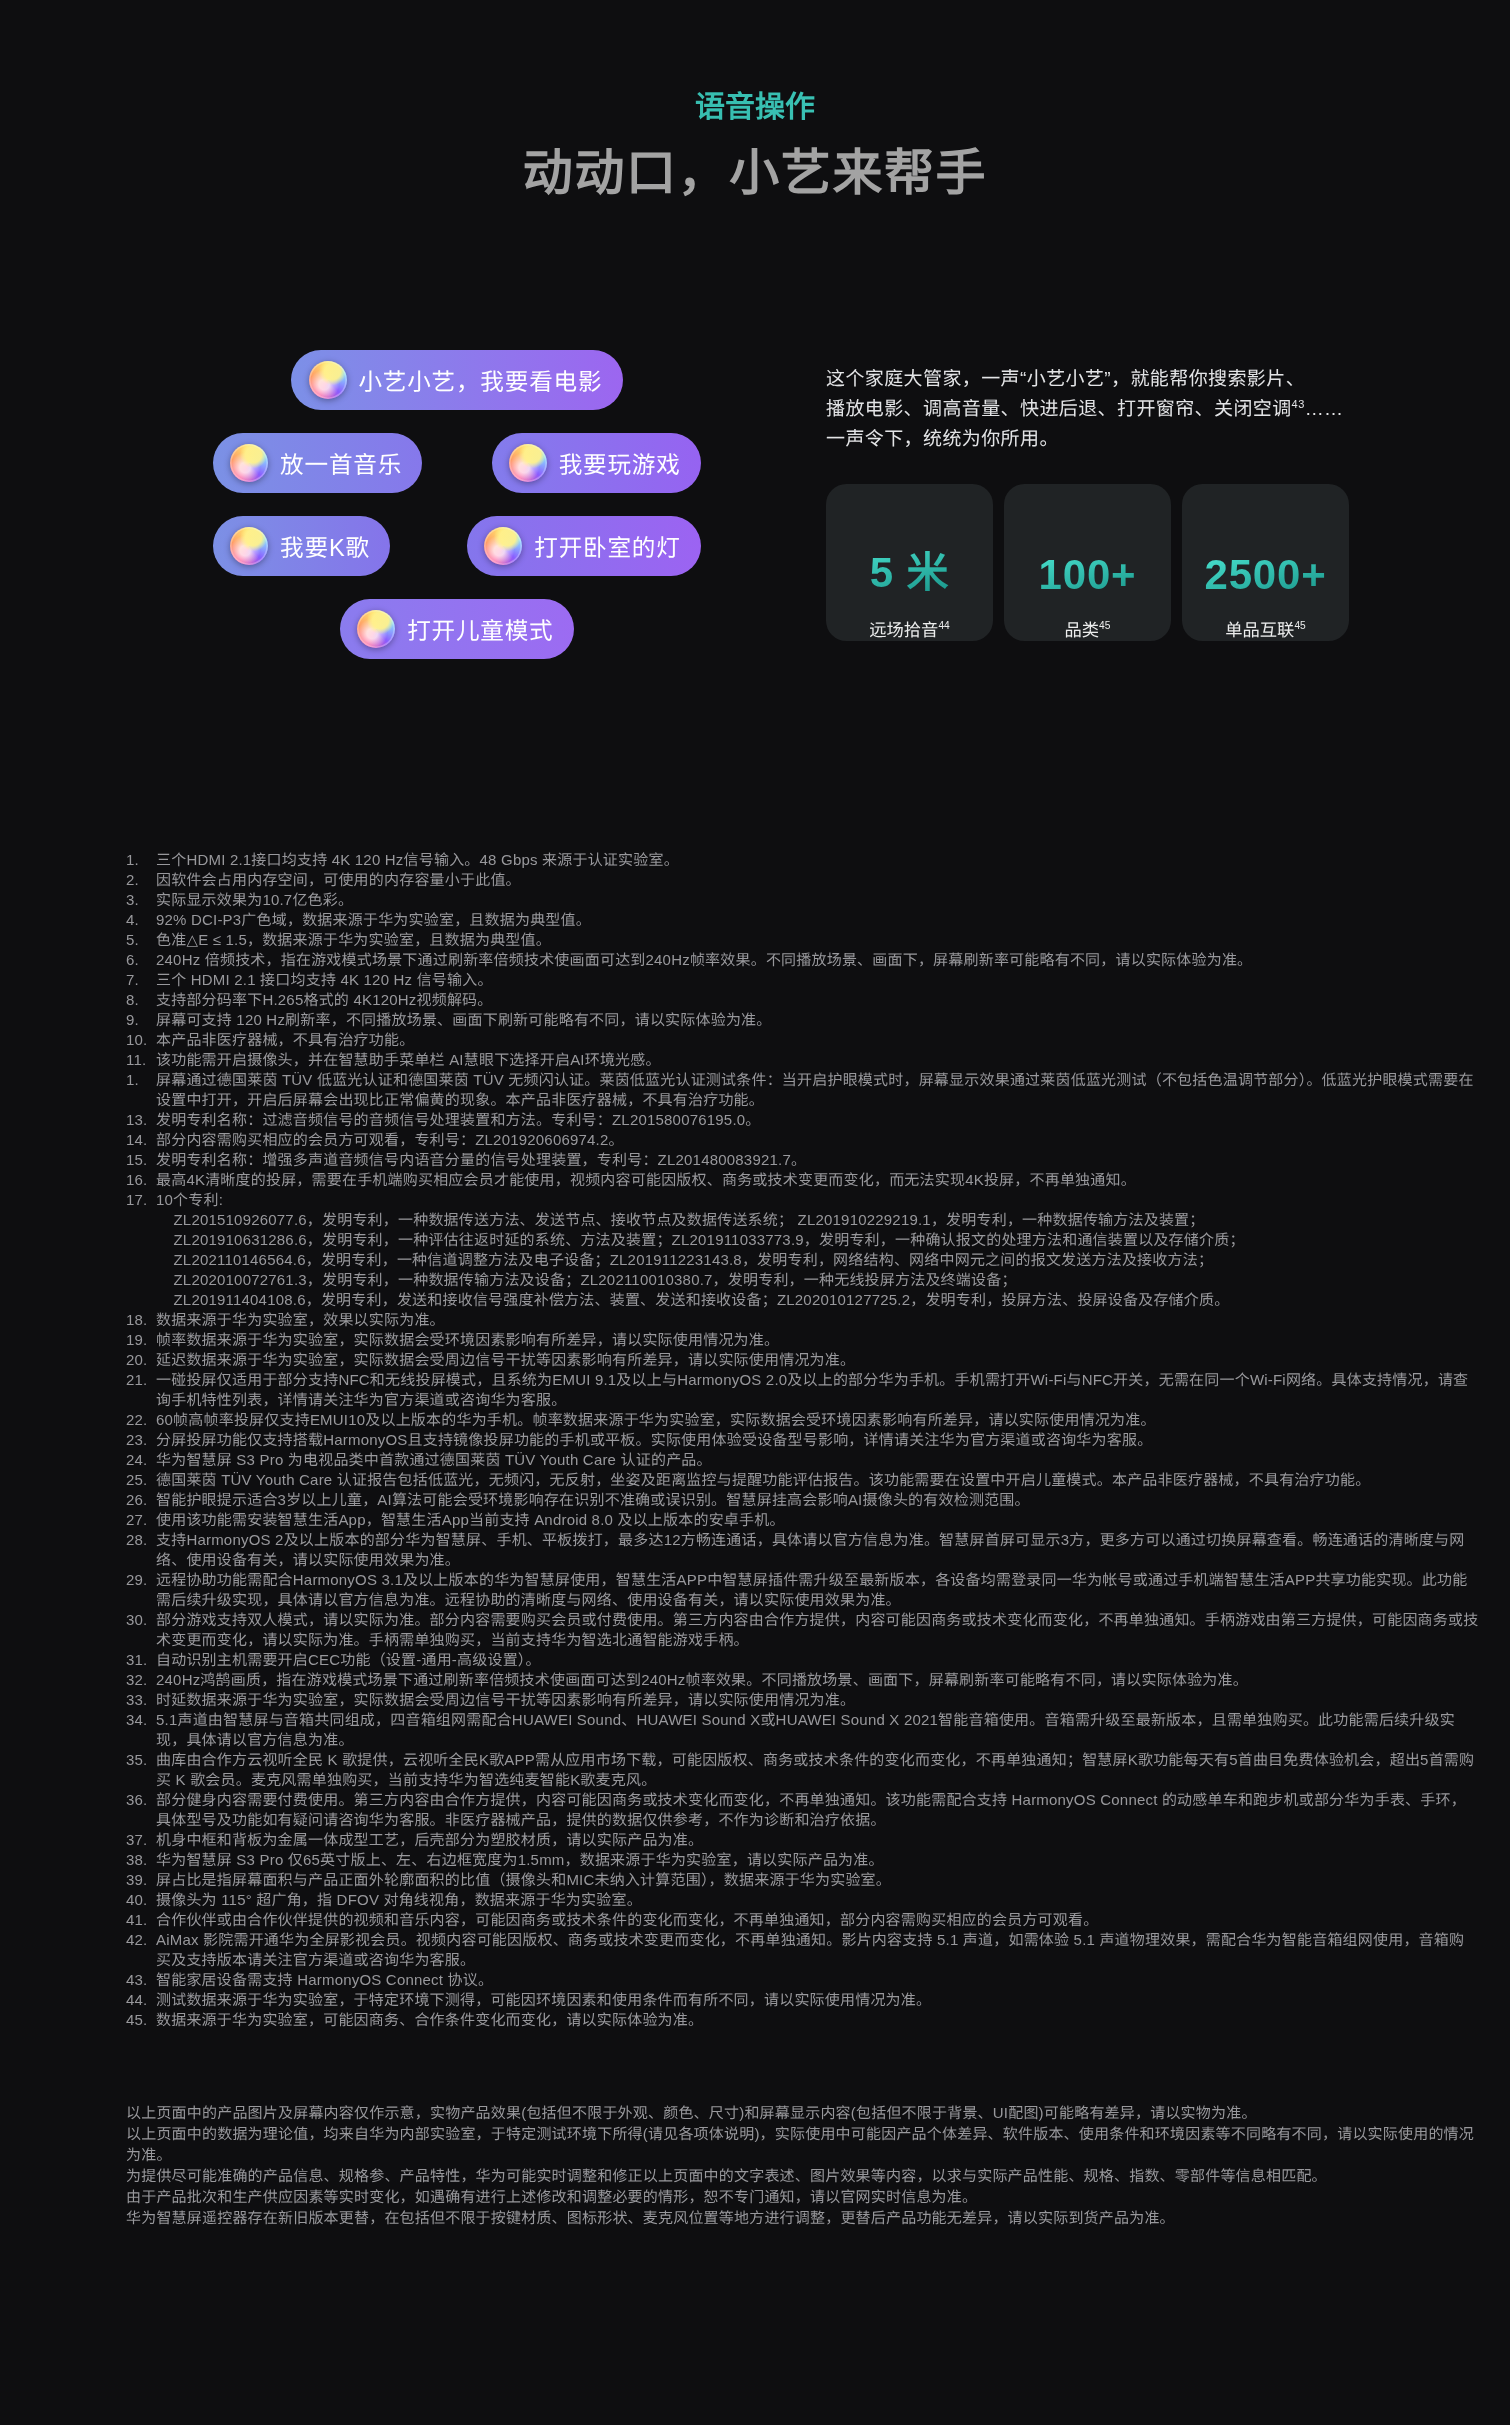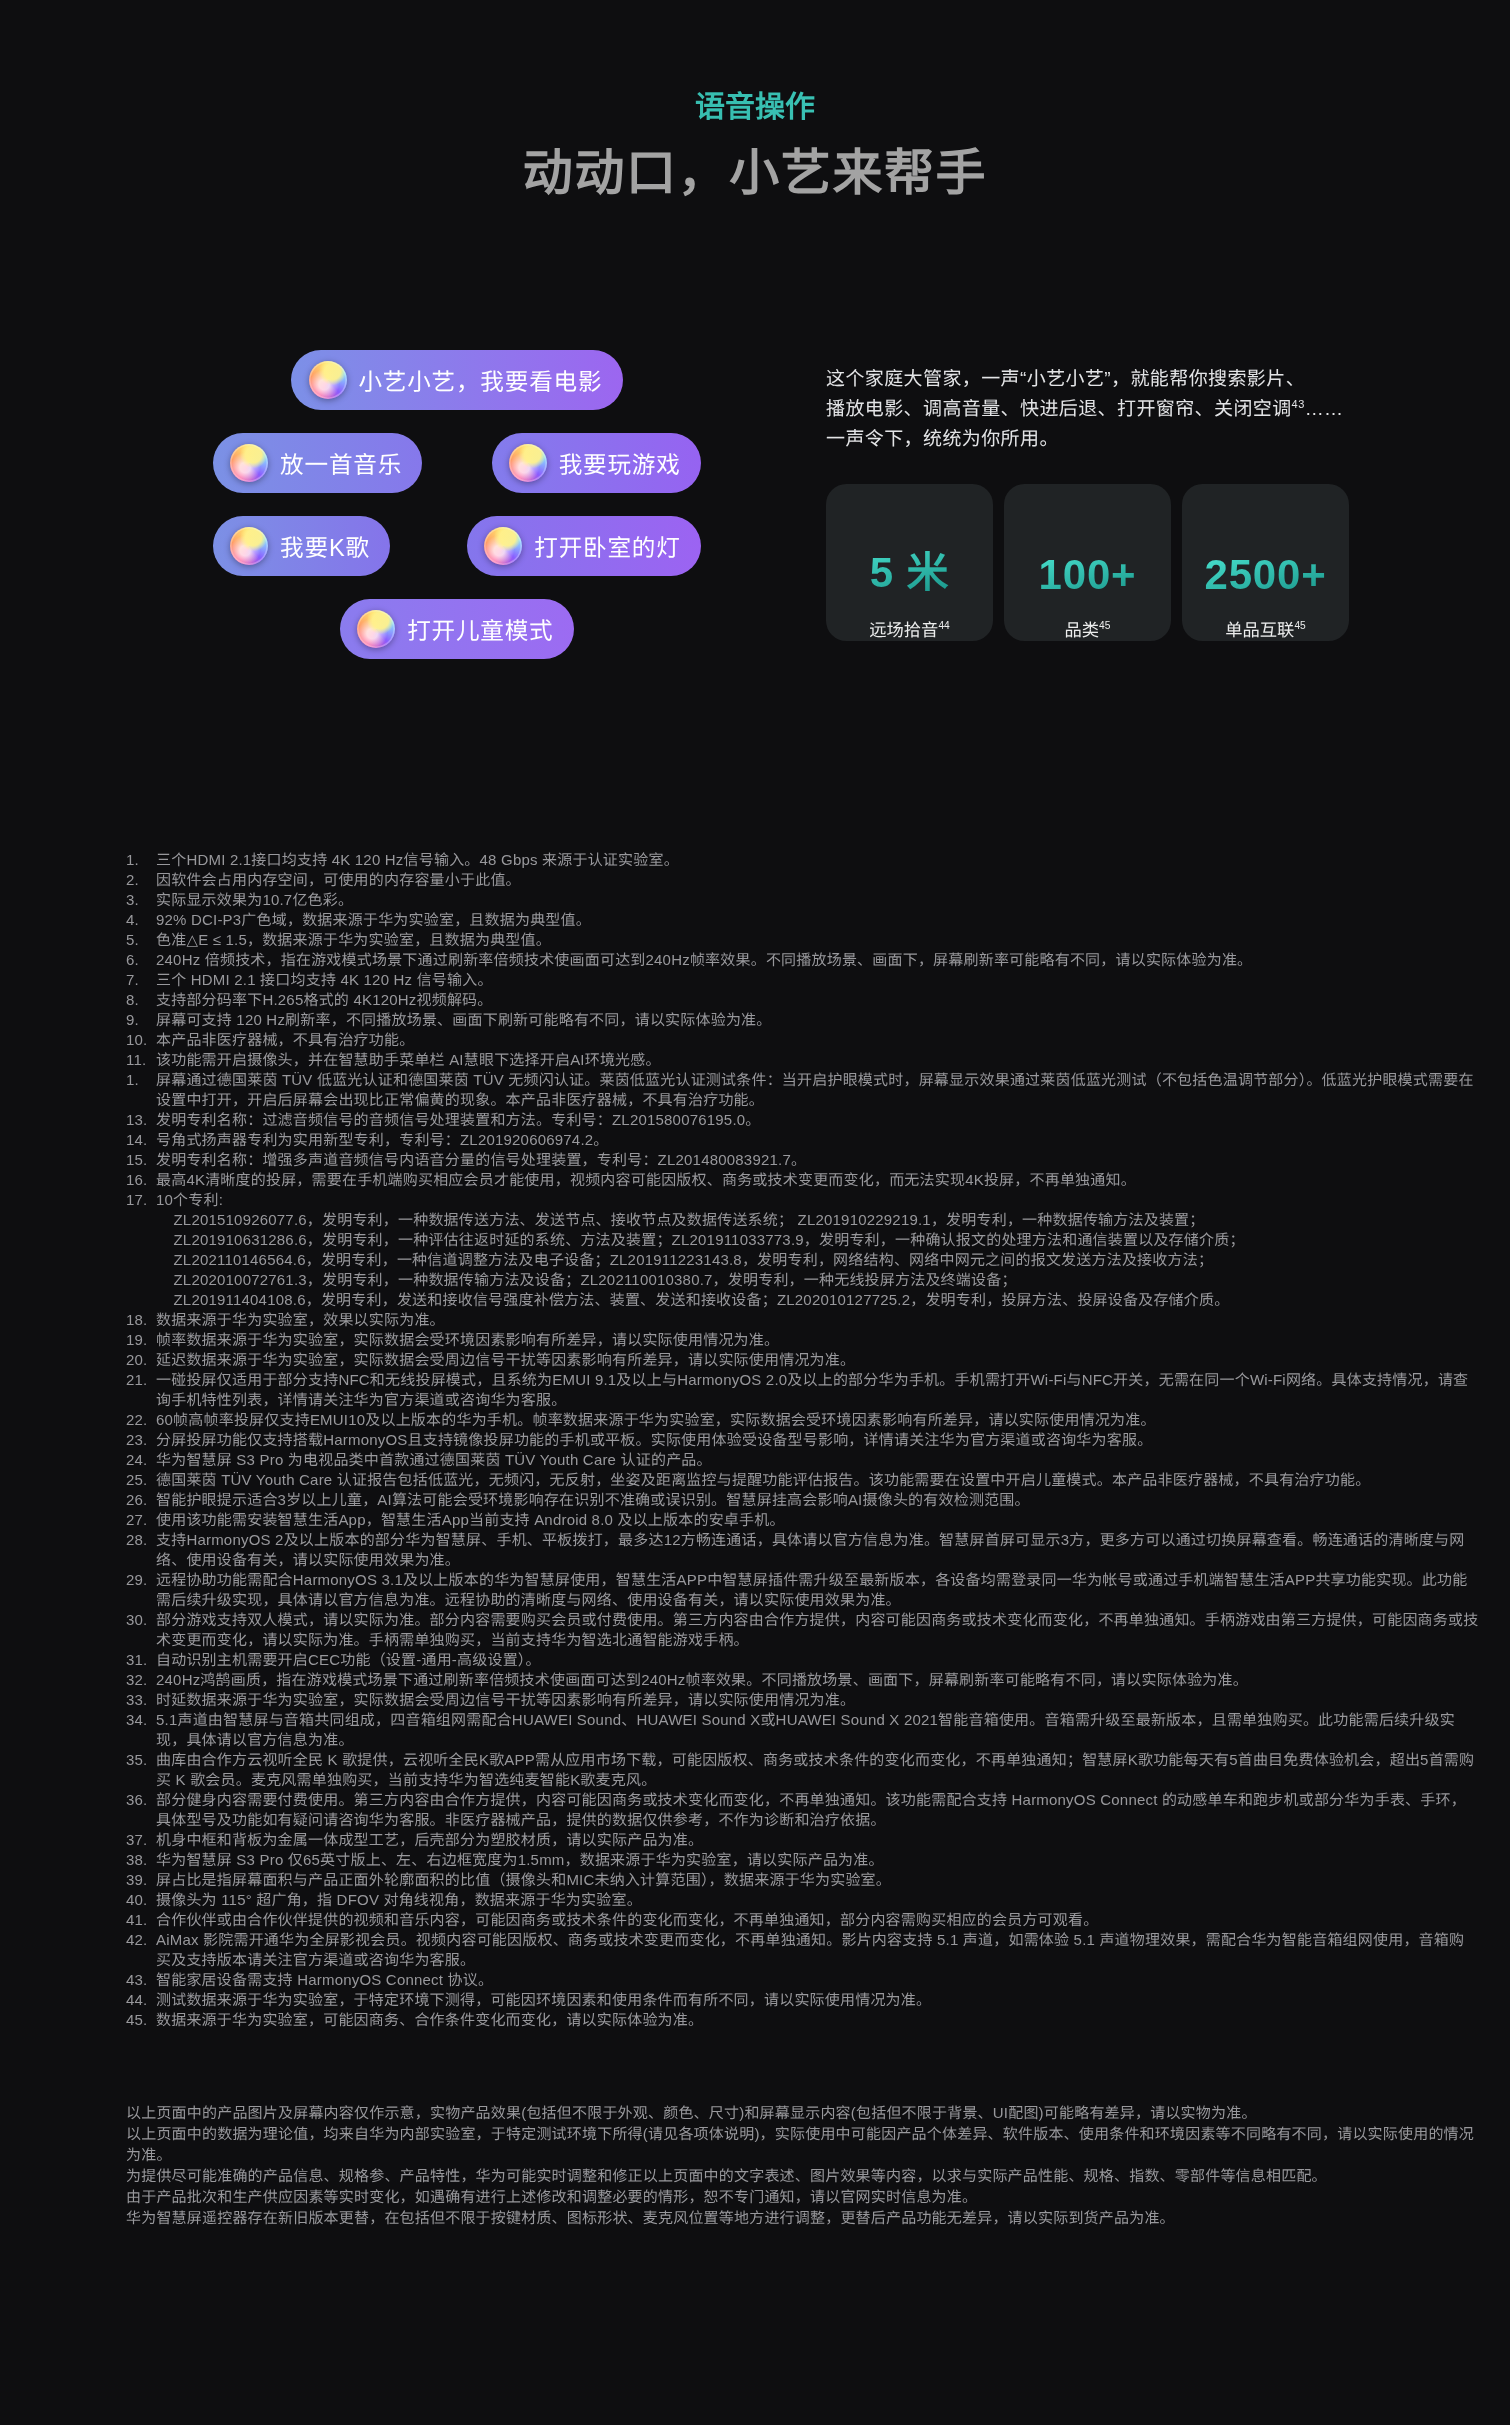--- a/index.html
+++ b/index.html
@@ -181,21 +181,21 @@
       <li class="fn">
     <span class="fn-num">1.</span>
     <span class="fn-text">屏幕通过德国莱茵 TÜV 低蓝光认证和德国莱茵 TÜV 无频闪认证。莱茵低蓝光认证测试条件：当开启护眼模式时，屏幕显示效果通过莱茵低蓝光测试（不包括色温调节部分）。低蓝光护眼模式需要在设置中打开，开启后屏幕会出现比正常偏黄的现象。本产品非医疗器械，不具有治疗功能。</span>
   </li>
       <li class="fn">
     <span class="fn-num">13.</span>
     <span class="fn-text">发明专利名称：过滤音频信号的音频信号处理装置和方法。专利号：ZL201580076195.0。</span>
   </li>
       <li class="fn">
     <span class="fn-num">14.</span>
-    <span class="fn-text">号角式扬声器专利为实用新型专利，专利号：ZL201920606974.2。</span>
+    <span class="fn-text">部分内容需购买相应的会员方可观看，专利号：ZL201920606974.2。</span>
   </li>
       <li class="fn">
     <span class="fn-num">15.</span>
     <span class="fn-text">发明专利名称：增强多声道音频信号内语音分量的信号处理装置，专利号：ZL201480083921.7。</span>
   </li>
       <li class="fn">
     <span class="fn-num">16.</span>
     <span class="fn-text">最高4K清晰度的投屏，需要在手机端购买相应会员才能使用，视频内容可能因版权、商务或技术变更而变化，而无法实现4K投屏，不再单独通知。</span>
   </li>
       <li class="fn">

